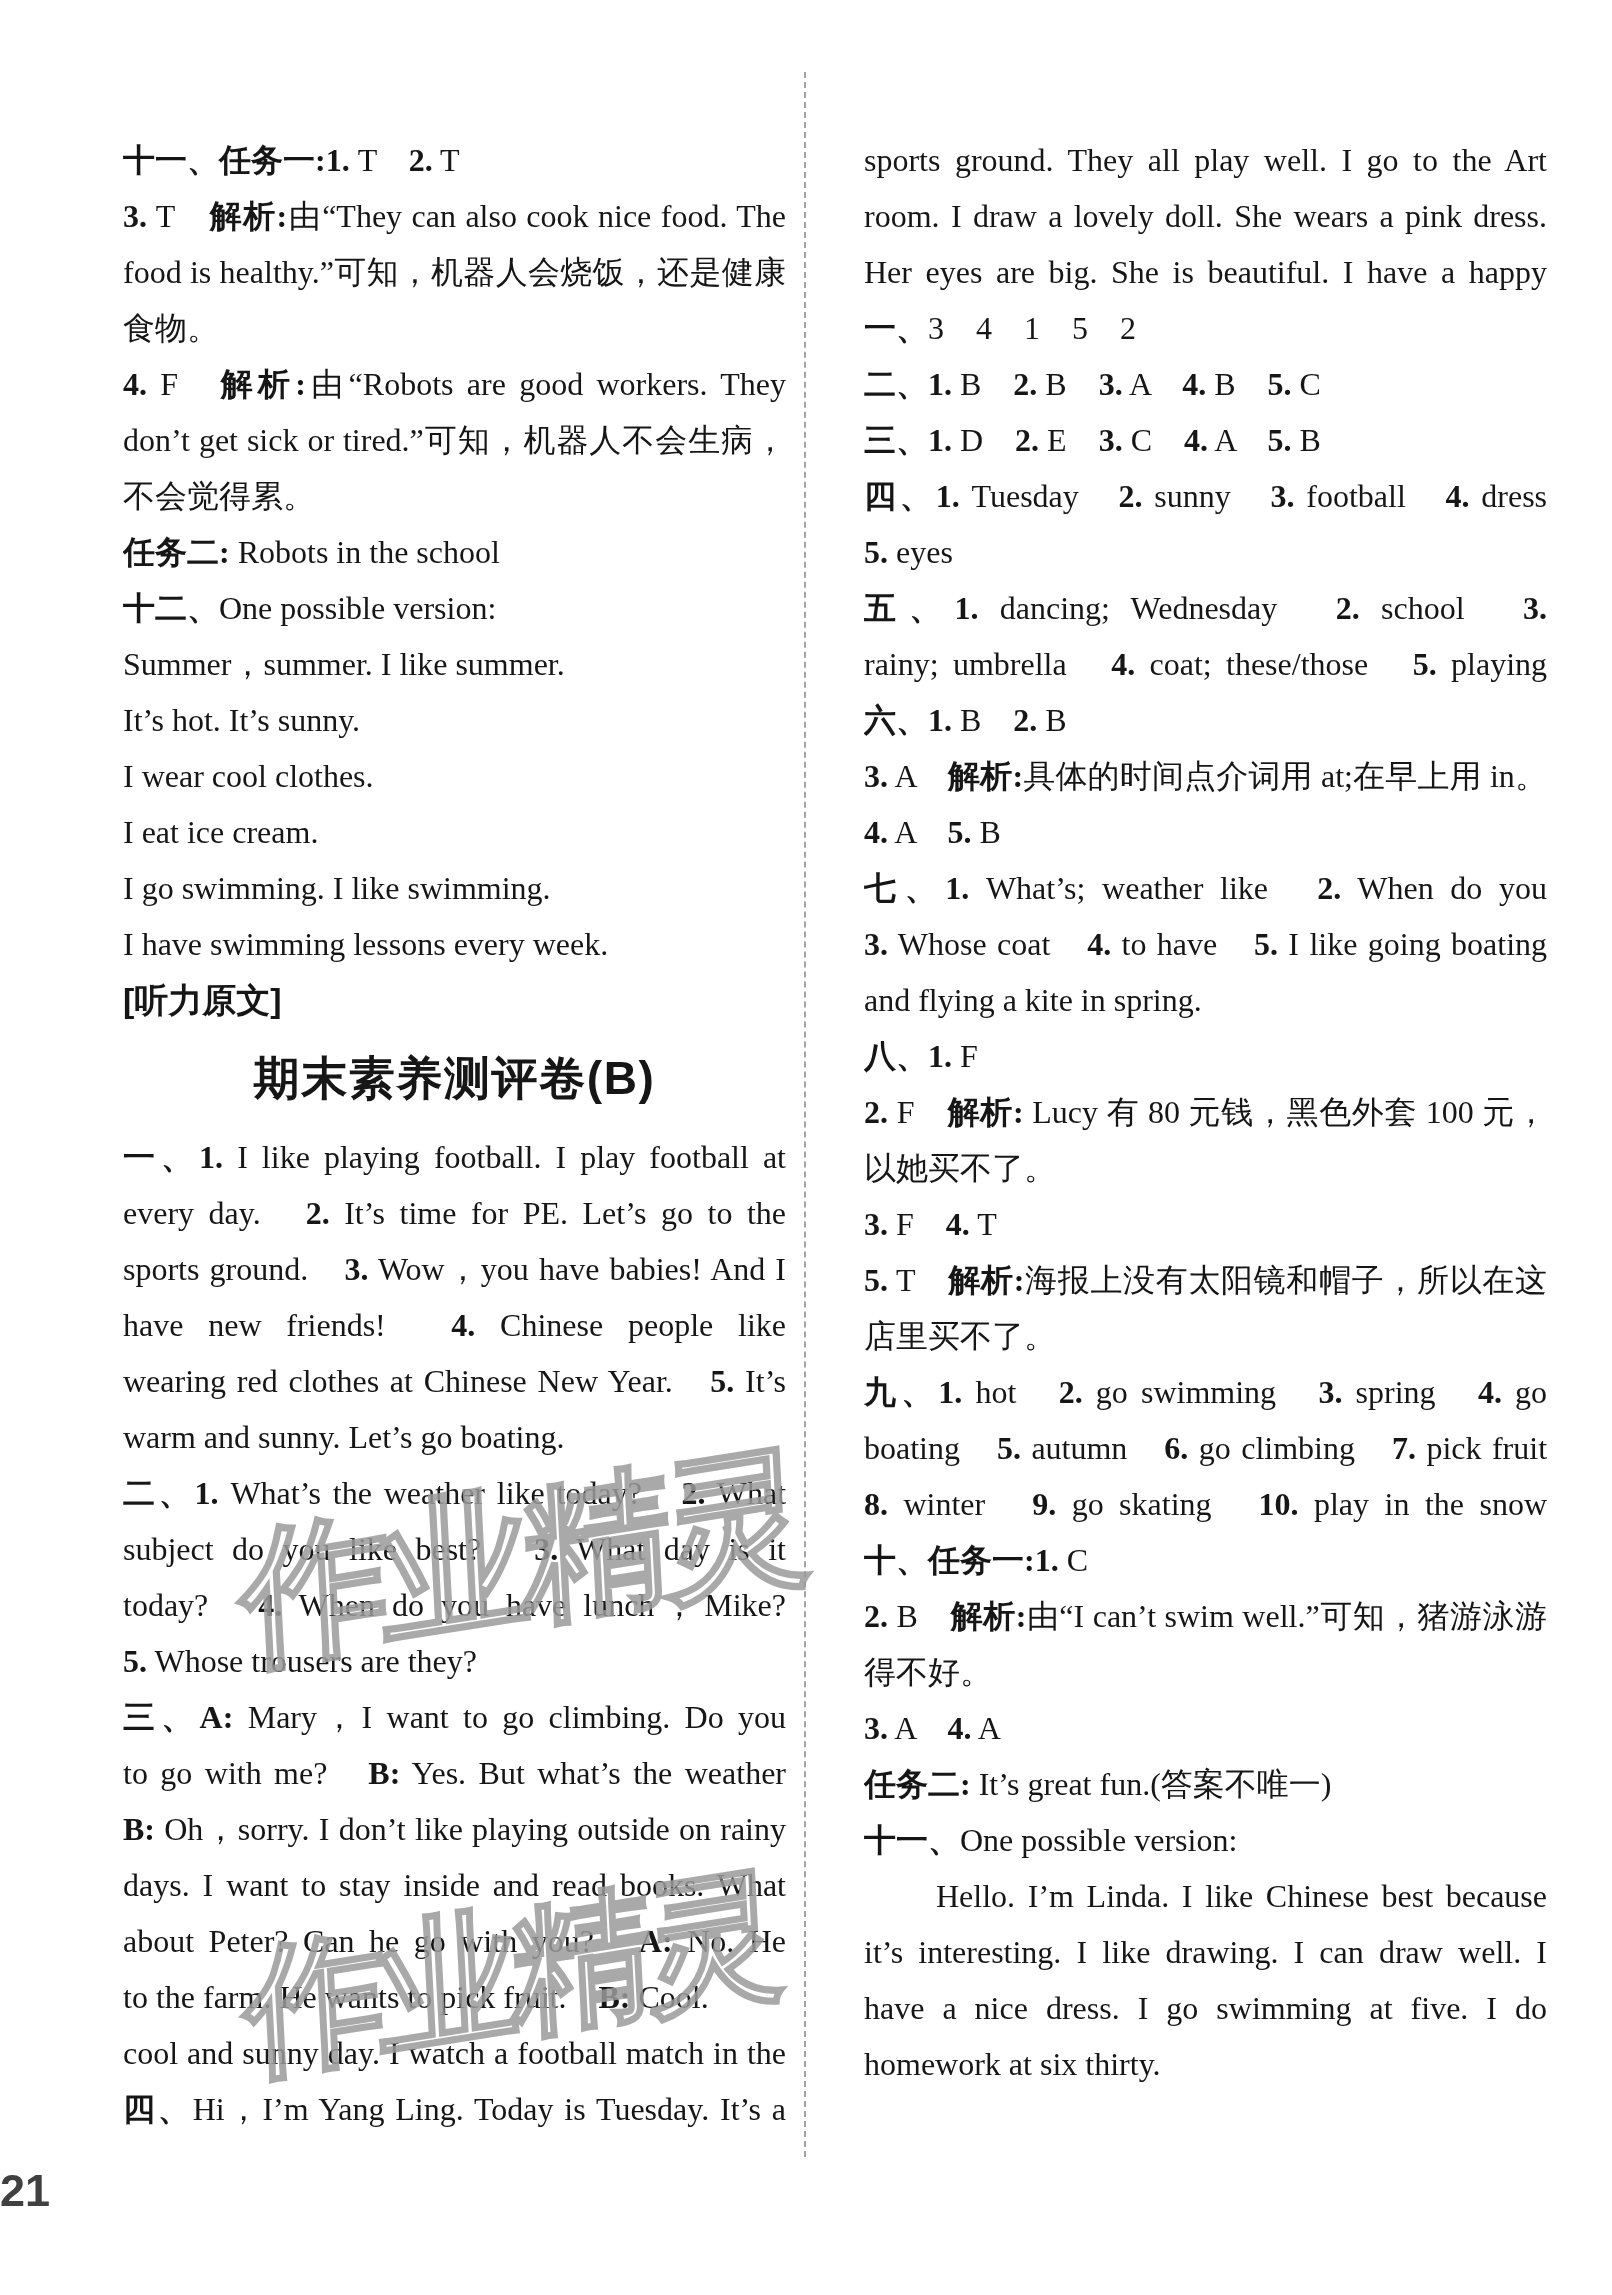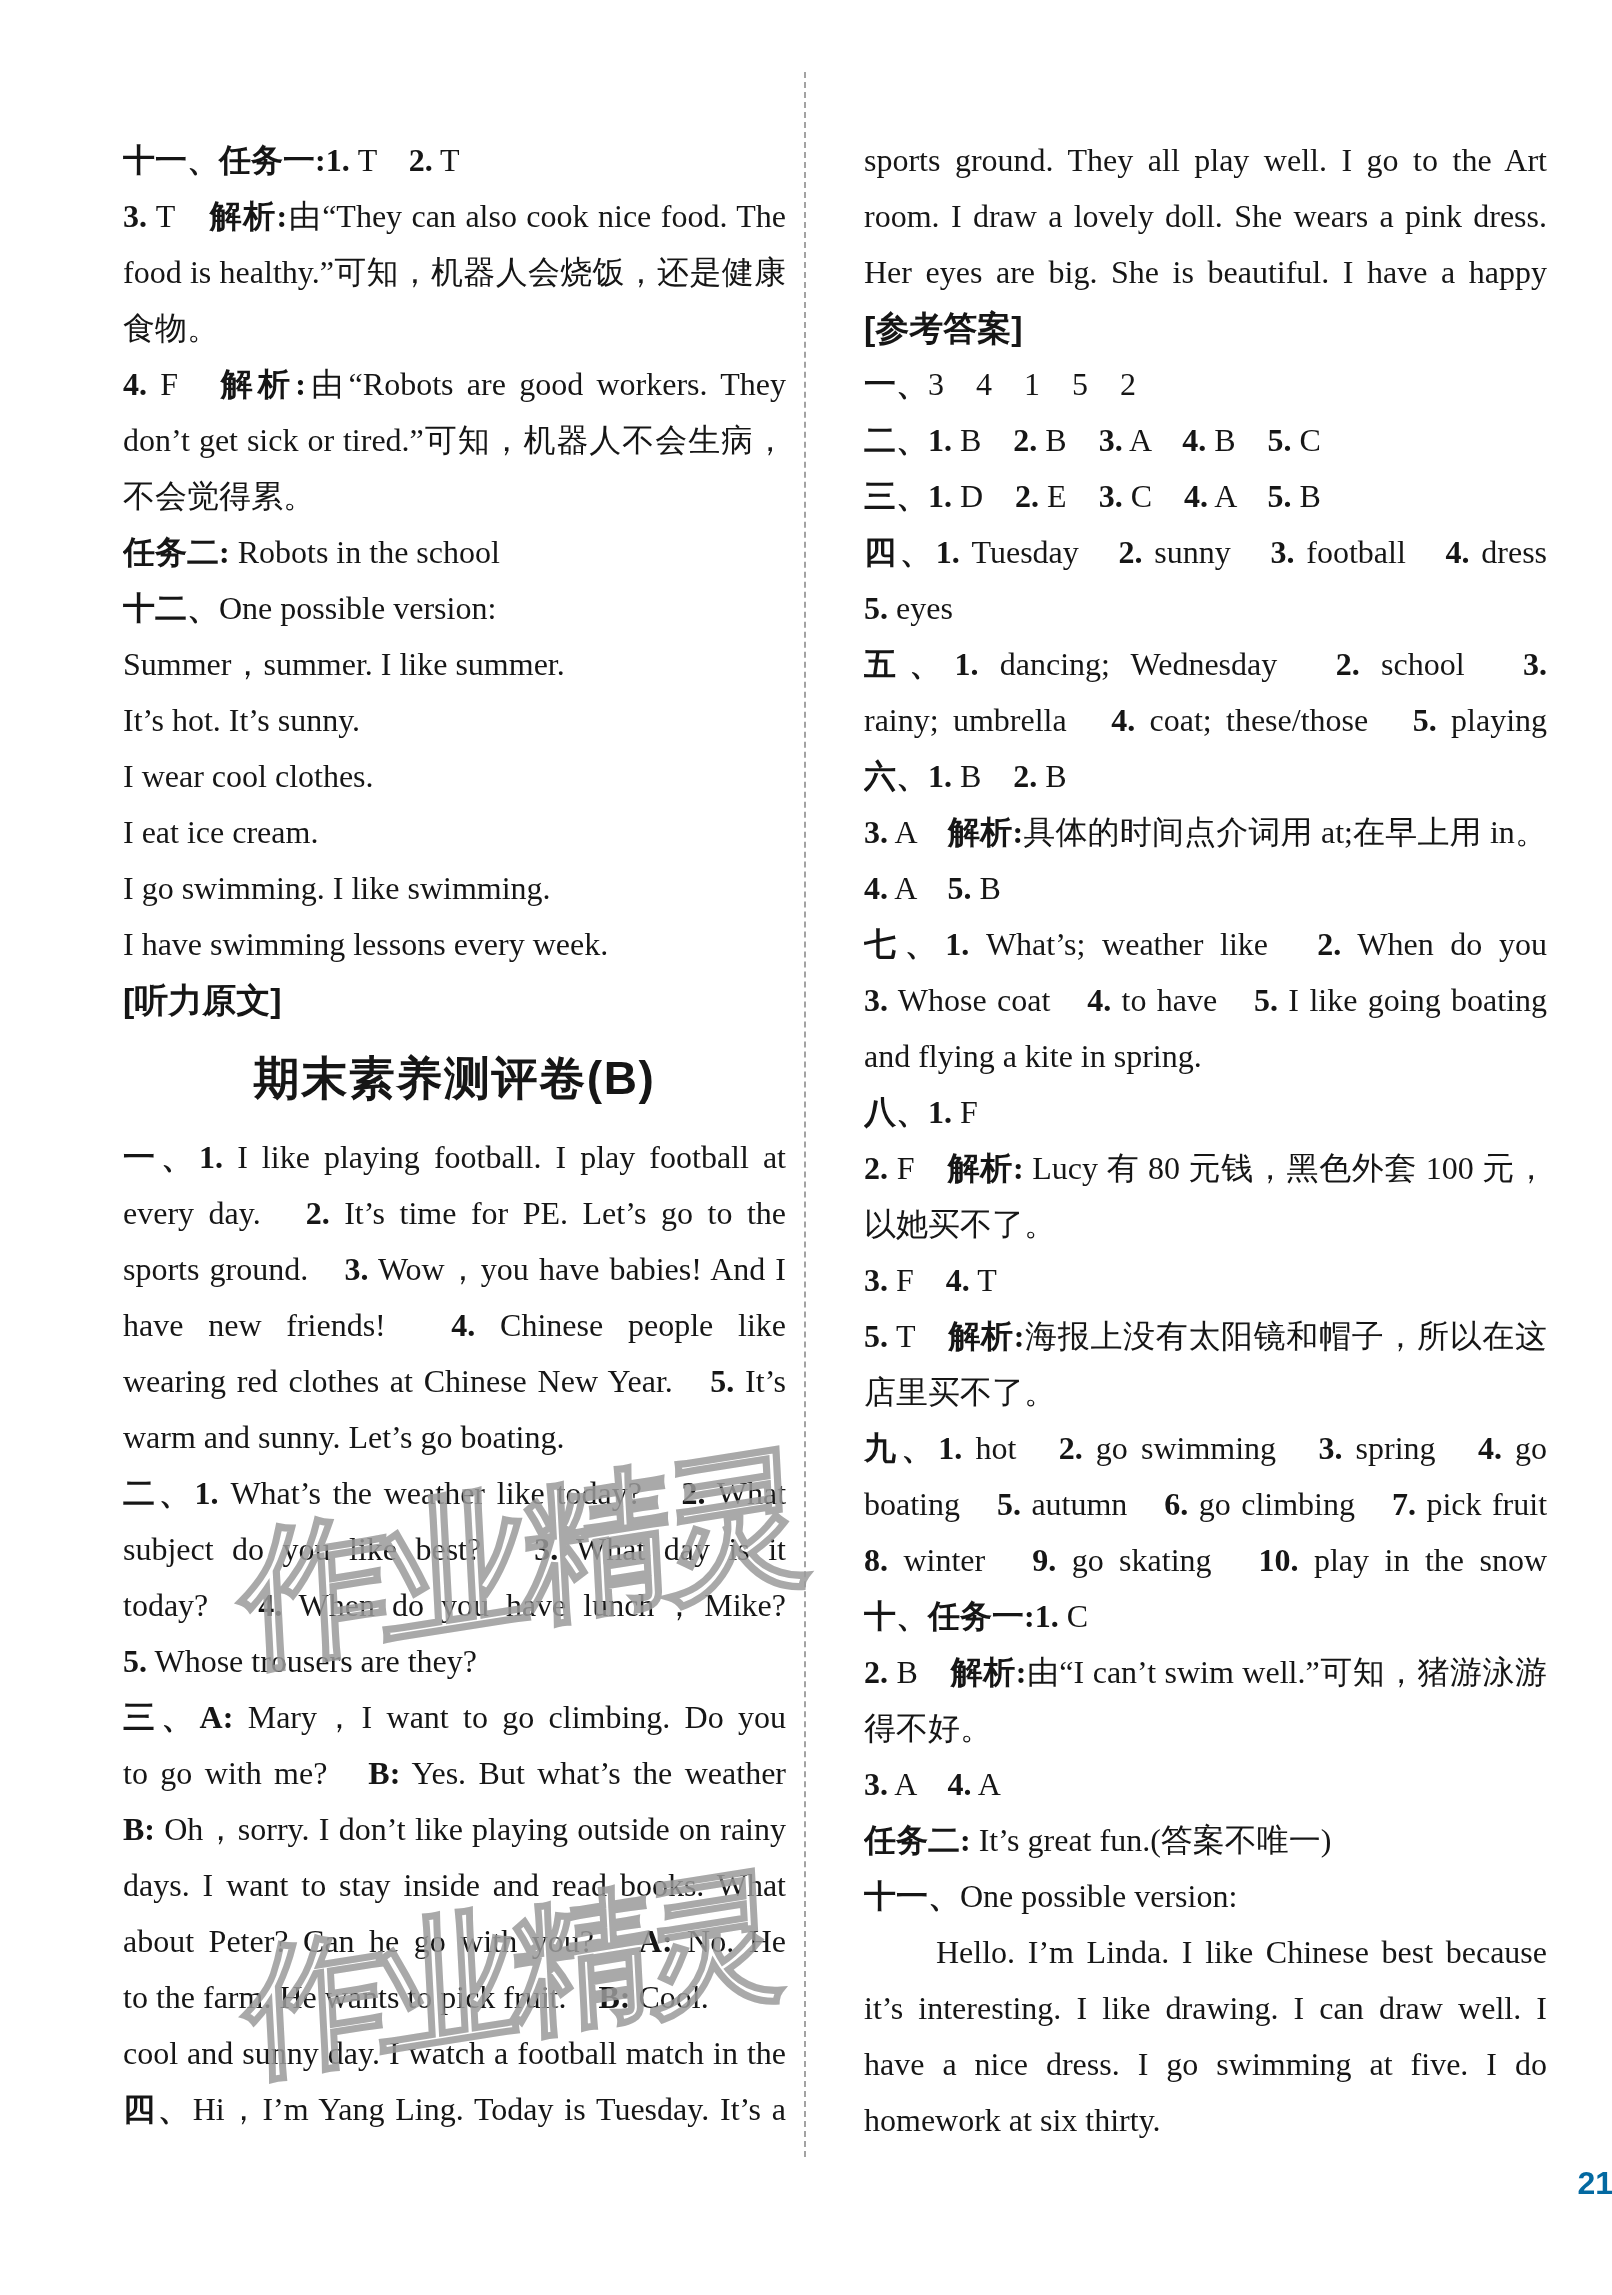--- a/index.html
+++ b/index.html
@@ -43,23 +43,23 @@
     color:transparent;
     -webkit-text-stroke:2.5px #9b9b9b;
     transform-origin:left center;
     opacity:.85;
   }
   .wm1{left:241px;top:1501px;font-size:151px;transform:rotate(-9deg) skewX(-6deg);}
   .wm2{left:245px;top:1920px;font-size:143px;transform:rotate(-9deg) skewX(-6deg);}
   
   .pagenum{
     position:absolute;left:0;top:2165px;width:100%;
-    text-align:right;z-index:2;
+    text-align:left;z-index:2;
     font-family:"Liberation Sans","DejaVu Sans",sans-serif;
-    font-weight:700;font-size:32px;color:#0369a1;
+    font-weight:700;font-size:45px;color:#404040;
   }
 </style>
 </head>
 <body>
 
 <div class="page">
   <div class="divider"></div>
 
   <div class="col" id="col-left">
       <div class="line body"><b>十一、任务一:1.</b> T　<b>2.</b> T</div>
@@ -95,21 +95,20 @@
       <div class="line body j">days. I want to stay inside and read books. What</div>
       <div class="line body j">about Peter? Can he go with you?　<b>A:</b> No. He goes</div>
       <div class="line body">to the farm. He wants to pick fruit.　<b>B:</b> Cool.</div>
       <div class="line body j">cool and sunny day. I watch a football match in the</div>
       <div class="line body j"><b>四、</b>Hi，I’m Yang Ling. Today is Tuesday. It’s a</div>
     </div>
   <div class="col" id="col-right">
       <div class="line body j">sports ground. They all play well. I go to the Art</div>
       <div class="line body j">room. I draw a lovely doll. She wears a pink dress.</div>
       <div class="line body j">Her eyes are big. She is beautiful. I have a happy day.</div>
-      <div class="line bracket">[参考答案]</div>
       <div class="line body"><b>一、</b>3　4　1　5　2</div>
       <div class="line body"><b>二、1.</b> B　<b>2.</b> B　<b>3.</b> A　<b>4.</b> B　<b>5.</b> C</div>
       <div class="line body"><b>三、1.</b> D　<b>2.</b> E　<b>3.</b> C　<b>4.</b> A　<b>5.</b> B</div>
       <div class="line body j"><b>四、1.</b> Tuesday　<b>2.</b> sunny　<b>3.</b> football　<b>4.</b> dress</div>
       <div class="line body"><b>5.</b> eyes</div>
       <div class="line body j"><b>五、1.</b> dancing; Wednesday　<b>2.</b> school　<b>3.</b> summer;</div>
       <div class="line body j">rainy; umbrella　<b>4.</b> coat; these/those　<b>5.</b> playing</div>
       <div class="line body"><b>六、1.</b> B　<b>2.</b> B</div>
       <div class="line body j"><b>3.</b> A　<b>解析:</b>具体的时间点介词用 at;在早上用 in。</div>
       <div class="line body"><b>4.</b> A　<b>5.</b> B</div>

